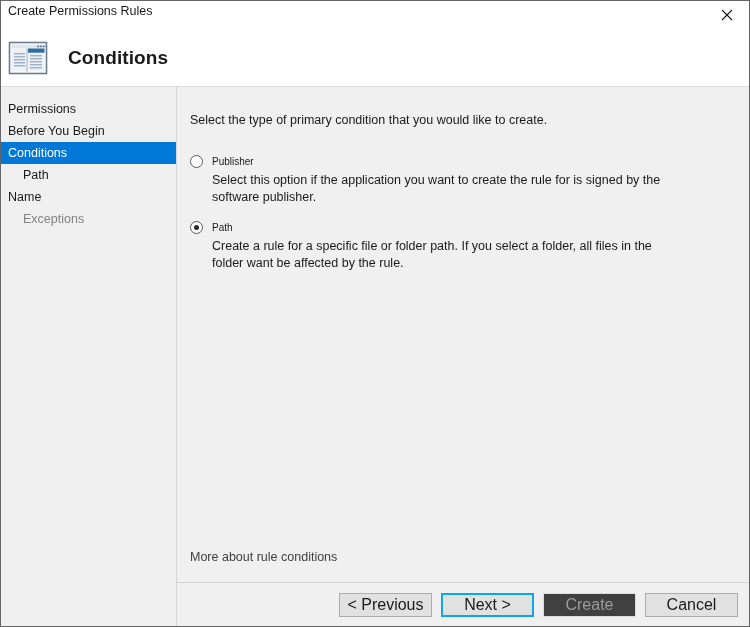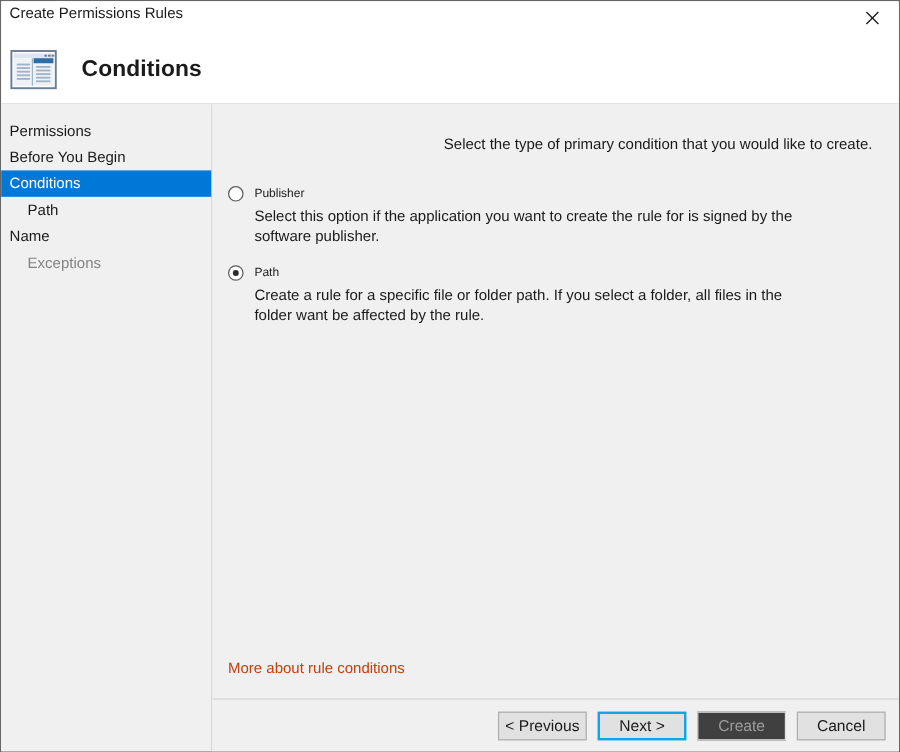--- a/index.html
+++ b/index.html
@@ -121,21 +121,20 @@
   }
   .content-inner {
     flex: 1 1 auto;
     padding: 26px 22px 0 13px;
     position: relative;
   }
   .intro-text {
     font-size: 12.5px;
     color: #1a1a1a;
     margin-bottom: 28px;
-    text-align: right;
   }
 
   .option {
     margin-bottom: 16px;
   }
   .option-row {
     display: flex;
     align-items: center;
   }
   .radio {
@@ -171,46 +170,46 @@
     margin: 4px 0 0 22px;
     max-width: 452px;
     line-height: 16.5px;
   }
 
   .more-link {
     position: absolute;
     left: 13px;
     bottom: 18px;
     font-size: 12.5px;
-    color: #c2410c;
+    color: #404040;
     text-decoration: none;
     cursor: pointer;
   }
 
   
   .footer {
     flex: 0 0 auto;
     height: 44px;
     border-top: 1px solid #d4d4d4;
     background: #f0f0f0;
     display: flex;
     align-items: center;
     justify-content: flex-end;
     padding-right: 11px;
     box-sizing: border-box;
   }
   .btn {
-    width: 74px;
+    width: 93px;
     height: 24px;
     margin-left: 9px;
     background: #e1e1e1;
     border: 1px solid #adadad;
     box-sizing: border-box;
     font-family: "Liberation Sans", sans-serif;
-    font-size: 13px;
+    font-size: 16px;
     color: #1a1a1a;
     display: flex;
     align-items: center;
     justify-content: center;
     cursor: default;
     border-radius: 0;
     padding: 0;
   }
   .btn.default {
     border: 2px solid #0ea5e9;

